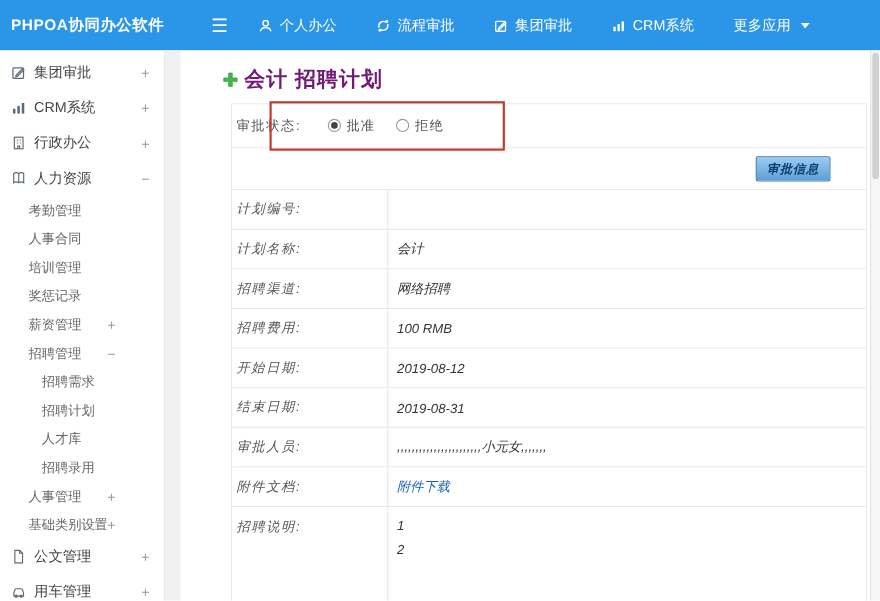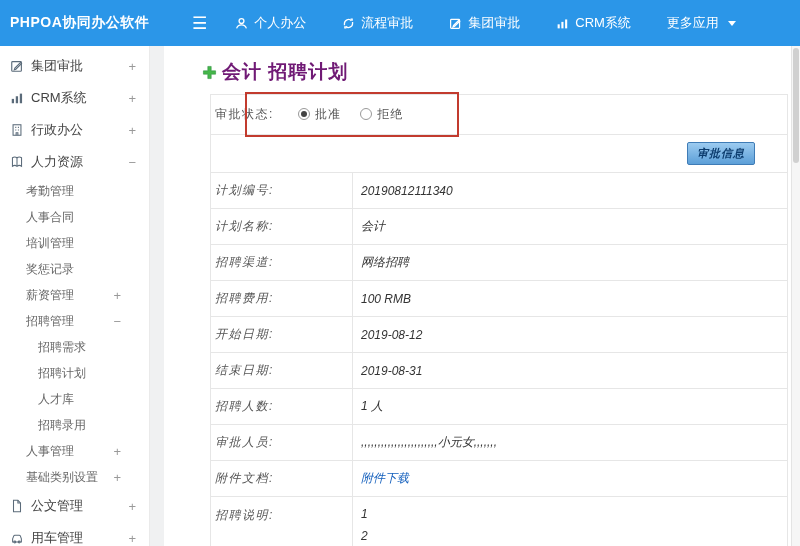--- a/index.html
+++ b/index.html
@@ -16,21 +16,21 @@
   .nicon svg { display:block; }
   .caret { width:0; height:0; border-left:4px solid transparent; border-right:4px solid transparent; border-top:5px solid #fff; margin-left:3px; }
 
   
   .shell { display:flex; height:510px; position:relative; background:#fff; }
 
   
   .sidebar { width:150px; background:#fff; border-right:1px solid #eaeaea; padding-top:4px; overflow:hidden; flex:none; }
   .s-item { display:flex; align-items:center; cursor:pointer; color:#444; }
   .s-item.lvl0 { height:32px; padding:0 13px 0 10px; font-size:13px; }
-  .s-item.lvl1 { height:26px; padding:0 28px 0 26px; font-size:12px; color:#666;align-items:center; }
+  .s-item.lvl1 { height:26px; padding:0 44px 0 26px; font-size:12px; color:#666;align-items:center; }
   .s-item.lvl2 { height:26px; padding:0 28px 0 38px; font-size:12px; color:#666; }
   .s-icon { width:21px; color:#5b6b7a; display:flex; flex:none; }
   .s-icon svg { display:block; }
   .s-label { flex:1; white-space:nowrap; overflow:hidden; }
   .s-toggle { color:#999; font-size:13px; flex:none; }
 
   
   .main { flex:1; background:#fff; border-left:14px solid #f0f1f2; padding:16px 12px 0 46px; position:relative; }
   .page-title-row { display:flex; align-items:center; gap:5px; height:20px; margin-left:-8px; }
   .plus-icon { display:flex; cursor:pointer; }
@@ -261,45 +261,40 @@
             </label>
           </div>
         </div>
 
         <div class="row button-row">
           <button class="approve-btn">审批信息</button>
         </div>
 
         <div class="row field">
           <div class="cell label">计划编号:</div>
-          <div class="cell value">20190812111340</div>
         </div>
         <div class="row field">
           <div class="cell label">计划名称:</div>
           <div class="cell value">会计</div>
         </div>
         <div class="row field">
           <div class="cell label">招聘渠道:</div>
           <div class="cell value">网络招聘</div>
         </div>
         <div class="row field">
           <div class="cell label">招聘费用:</div>
           <div class="cell value">100 RMB</div>
         </div>
         <div class="row field">
           <div class="cell label">开始日期:</div>
           <div class="cell value">2019-08-12</div>
         </div>
         <div class="row field">
           <div class="cell label">结束日期:</div>
           <div class="cell value">2019-08-31</div>
-        </div>
-        <div class="row field">
-          <div class="cell label">招聘人数:</div>
-          <div class="cell value">1 人</div>
         </div>
         <div class="row field">
           <div class="cell label">审批人员:</div>
           <div class="cell value">,,,,,,,,,,,,,,,,,,,,,,,小元女,,,,,,,</div>
         </div>
         <div class="row field">
           <div class="cell label">附件文档:</div>
           <div class="cell value">
             <a class="link">附件下载</a>
           </div>

